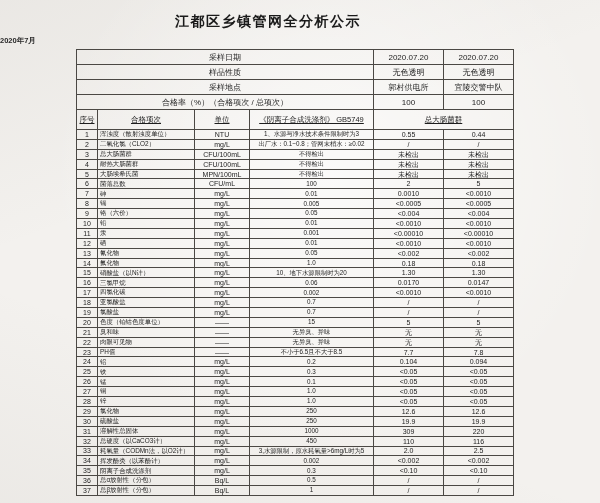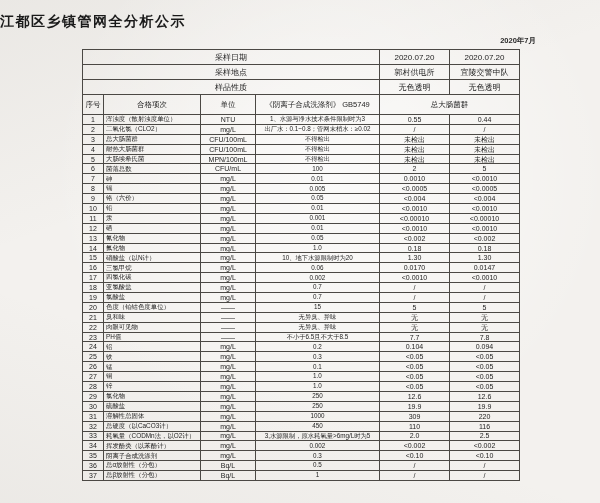--- a/index.html
+++ b/index.html
@@ -11,44 +11,44 @@
   .paper {
     position:relative; width:600px; height:503px;
     background-color:#f3f1ee;
     background-image:
       radial-gradient(ellipse at 55% 35%, rgba(255,255,255,0.65), rgba(0,0,0,0.0) 60%),
       linear-gradient(160deg, rgba(120,112,100,0.07), rgba(0,0,0,0) 35%),
       linear-gradient(20deg, rgba(120,112,100,0.06), rgba(0,0,0,0) 30%);
   }
   .title {
     position:absolute; top:13px; left:0; width:536px;
-    text-align:left; font-size:14px; font-weight:bold;
+    text-align:center; font-size:14px; font-weight:bold;
     letter-spacing:1.5px; color:#1a1a1a;
   }
   .subtitle {
     position:absolute; top:36px; left:0; width:536px;
-    text-align:right; font-size:7.5px; font-weight:bold; color:#2a2a2a;
+    text-align:left; font-size:7.5px; font-weight:bold; color:#2a2a2a;
   }
   table.report {
-    position:absolute; left:82px; top:49px; width:437px;
+    position:absolute; left:76px; top:49px; width:437px;
     border-collapse:collapse; table-layout:fixed;padding-left:28px;
   }
   table.report td {
     border:1px solid #4b4844; padding:0; text-align:center;
     color:#1e1e1e; overflow:hidden; white-space:nowrap; vertical-align:middle;
   }
   .c-idx  { width:21px; }
   .c-item { width:97px; }
   .c-unit { width:55px; }
   .c-std  { width:124px; }
   .c-r1   { width:70px; }
   .c-r2   { width:70px; }
   .info-row td { height:14px; font-size:8px; }
   .info-row td.info-label { font-weight:normal; }
-  .head-row td { height:19px; font-size:7.5px; }
+  .head-row td { height:19px; font-size:7.5px;text-decoration:underline; }
   .data-row td { height:8.9px; font-size:7px; line-height:1; }
   .data-row td.c2 { text-align:left; padding-left:2px; font-size:6.4px; }
   .data-row td.c4 { font-size:6.3px; }
 </style>
 </head>
 <body>
 
 <div class="paper">
 
   <div class="title">江都区乡镇管网全分析公示</div>
@@ -63,28 +63,33 @@
         <col class="c-r1">
         <col class="c-r2">
     </colgroup>
     <tbody>
       <tr class="info-row">
         <td colspan="4" class="info-label">采样日期</td>
         <td>2020.07.20</td>
         <td>2020.07.20</td>
       </tr>
       <tr class="info-row">
+        <td colspan="4" class="info-label">样品性质</td>
+        <td>无色透明</td>
+        <td>无色透明</td>
+      </tr>
+      <tr class="info-row">
         <td colspan="4" class="info-label">采样地点</td>
         <td>郭村供电所</td>
         <td>宜陵交警中队</td>
       </tr>
       <tr class="info-row">
-        <td colspan="4" class="info-label">样品性质</td>
-        <td>无色透明</td>
-        <td>无色透明</td>
+        <td colspan="4" class="info-label">合格率（%）（合格项次 / 总项次）</td>
+        <td>100</td>
+        <td>100</td>
       </tr>
       <tr class="head-row">
         <td>序号</td>
         <td>合格项次</td>
         <td>单位</td>
         <td>《阴离子合成洗涤剂》 GB5749</td>
         <td colspan="2">总大肠菌群</td>
       </tr>
     </tbody>
     <tbody id="data-rows">

